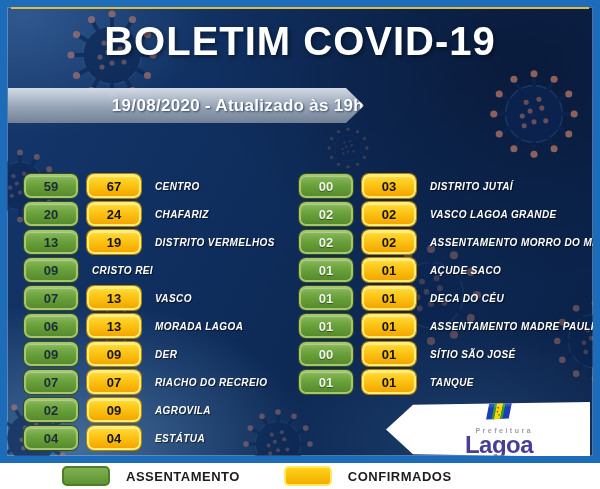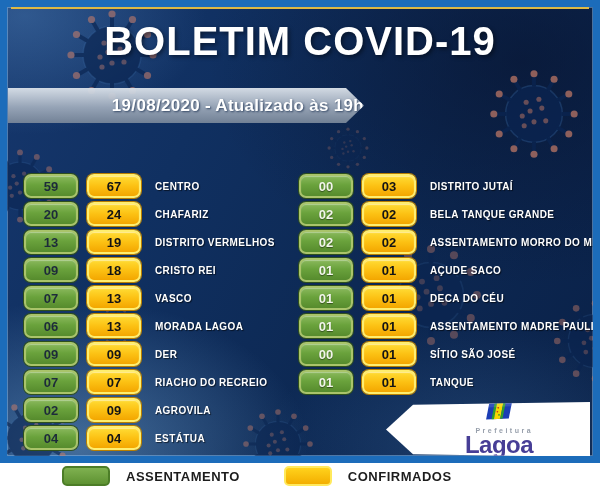--- a/index.html
+++ b/index.html
@@ -62,20 +62,21 @@
   .badge.yellow {
     background:linear-gradient(180deg,#ffdc35 0%,#fcc113 50%,#f3a600 100%);
     border:2px solid #ffee6f;
     box-shadow:0 0 0 1px #b97f00, inset 0 1px 1px rgba(255,255,255,.5);
     color:#141414; margin-left:9px;
   }
   .loc-label {
     margin-left:14px; color:#ffffff; font-size:10px; font-weight:bold;
     letter-spacing:.4px; white-space:nowrap;
     text-shadow:1px 1px 1px rgba(0,0,0,.6);
+    font-style:italic;
   }
 
   
   .logo {
     position:absolute; right:3px; top:395px; width:204px; height:55px;
     background:#ffffff;
     clip-path:polygon(0 50%, 27px 5%, 100% 0, 100% 100%, 27px 95%);
     display:flex; align-items:center; justify-content:flex-end;
     padding:0 8px 0 30px; box-sizing:border-box; gap:7px;flex-direction:column;
   }
@@ -428,21 +429,20 @@
           <div class="badge yellow">24</div>
           <div class="loc-label">CHAFARIZ</div>
         </div>
         <div class="row">
           <div class="badge green">13</div>
           <div class="badge yellow">19</div>
           <div class="loc-label">DISTRITO VERMELHOS</div>
         </div>
         <div class="row">
           <div class="badge green">09</div>
-          <div class="badge yellow">18</div>
           <div class="loc-label">CRISTO REI</div>
         </div>
         <div class="row">
           <div class="badge green">07</div>
           <div class="badge yellow">13</div>
           <div class="loc-label">VASCO</div>
         </div>
         <div class="row">
           <div class="badge green">06</div>
           <div class="badge yellow">13</div>
@@ -471,21 +471,21 @@
       </div>
     <div class="col right" id="col-right">
         <div class="row">
           <div class="badge green">00</div>
           <div class="badge yellow">03</div>
           <div class="loc-label">DISTRITO JUTAÍ</div>
         </div>
         <div class="row">
           <div class="badge green">02</div>
           <div class="badge yellow">02</div>
-          <div class="loc-label">BELA TANQUE GRANDE</div>
+          <div class="loc-label">VASCO LAGOA GRANDE</div>
         </div>
         <div class="row">
           <div class="badge green">02</div>
           <div class="badge yellow">02</div>
           <div class="loc-label">ASSENTAMENTO MORRO DO MEL</div>
         </div>
         <div class="row">
           <div class="badge green">01</div>
           <div class="badge yellow">01</div>
           <div class="loc-label">AÇUDE SACO</div>

